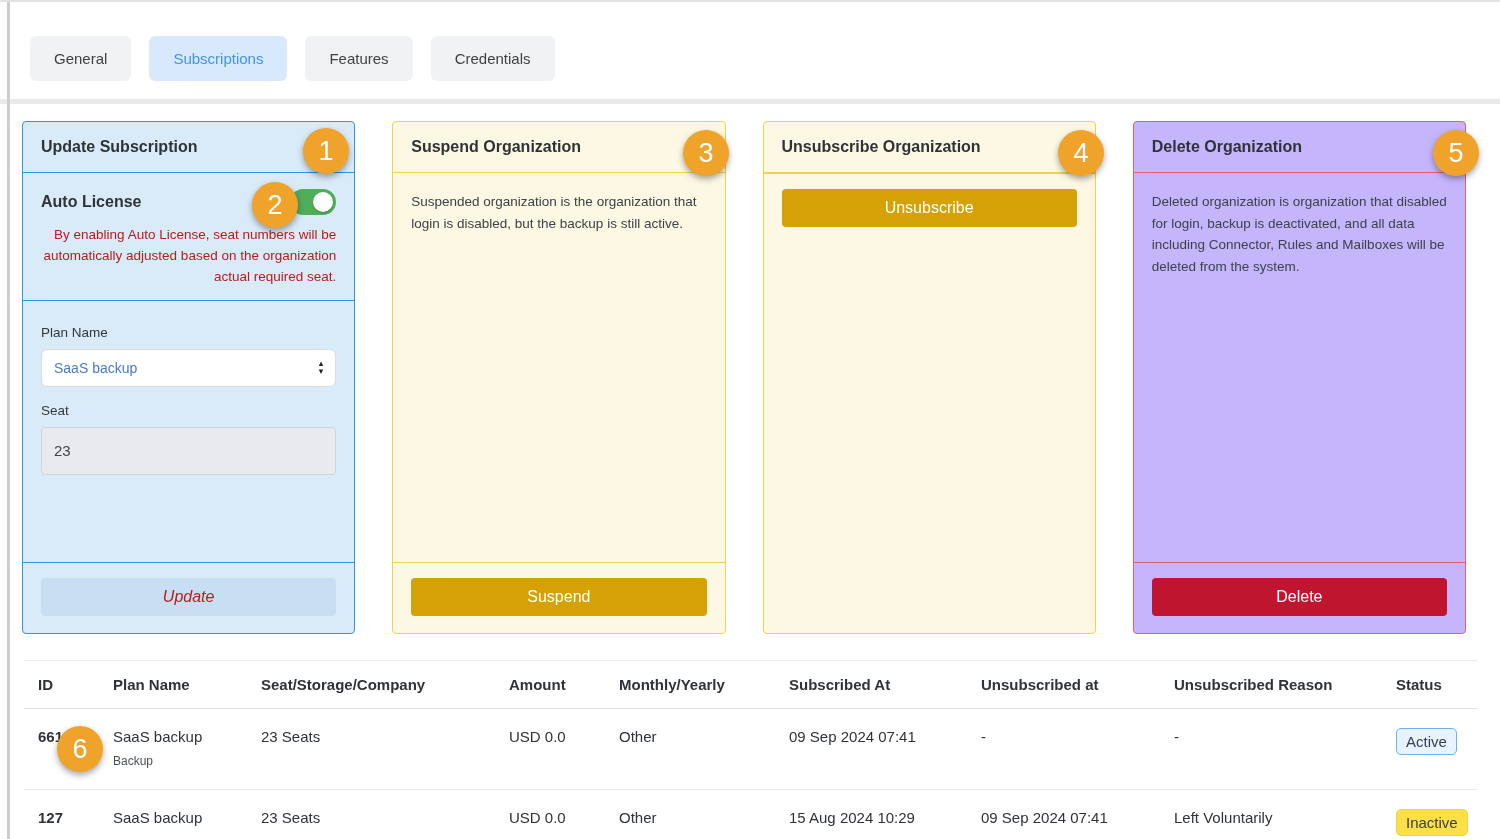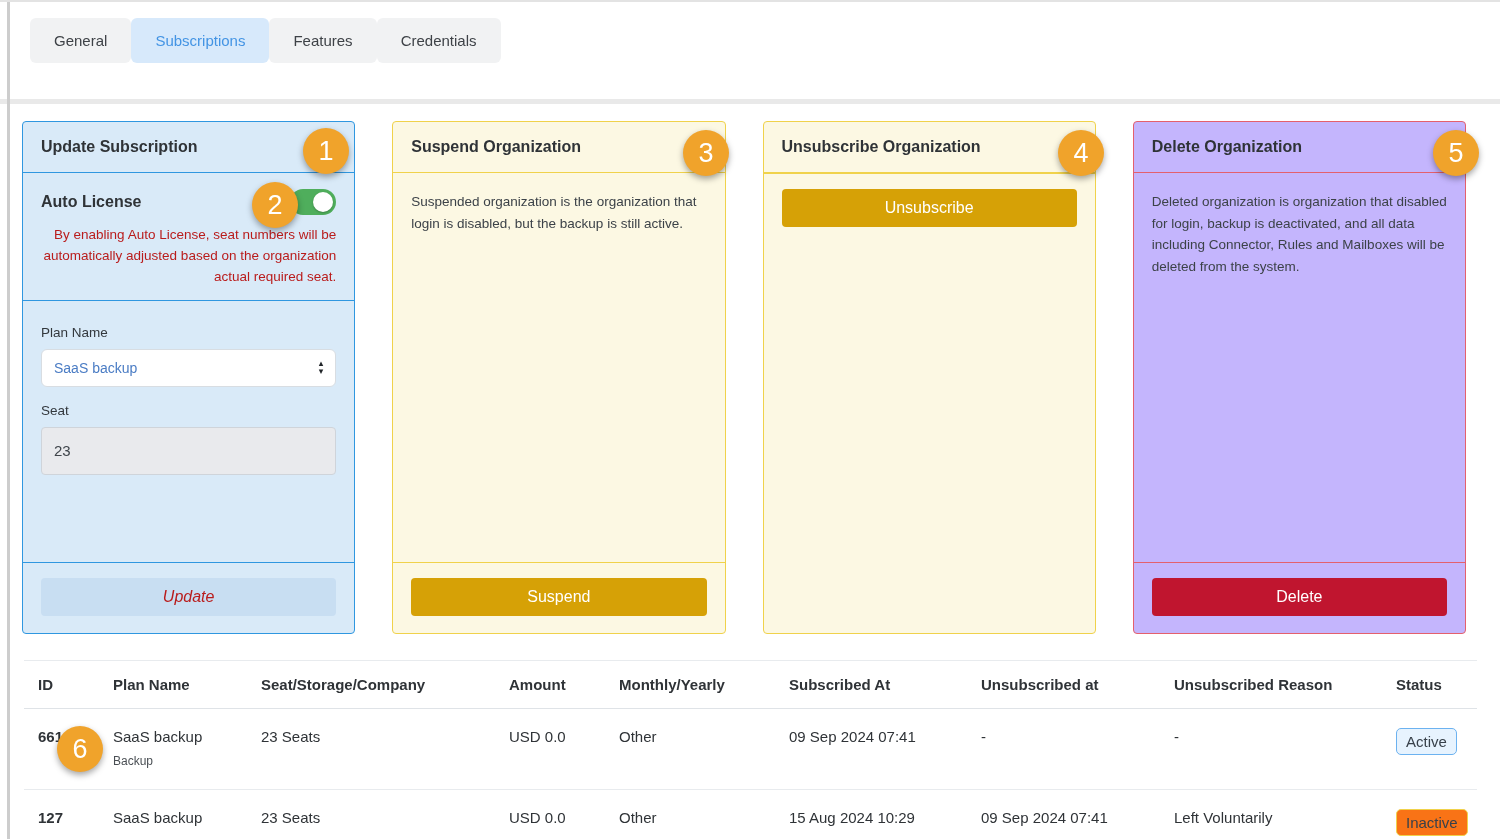--- a/index.html
+++ b/index.html
@@ -5,21 +5,21 @@
   * { margin:0; padding:0; box-sizing:border-box; }
   body { background:#fff; }
   .page {
     position:relative; width:1500px; height:839px; overflow:hidden;
     background:#fff; font-family:"Liberation Sans", sans-serif;
     border-top:2px solid #e3e3e3;
   }
   .left-edge { position:absolute; left:7px; top:0; width:3px; height:100%; background:#cdcdcd; z-index:1; }
 
   
-  .tabbar { height:97px; display:flex; align-items:flex-start; padding:16px 0 0 30px; }
+  .tabbar { height:97px; display:flex; align-items:center; gap:18px; padding:16px 0 0 30px; }
   .tab {
     background:#f1f2f3; border-radius:6px; padding:14px 24px; font-size:15px;
     color:#3e4247; cursor:pointer; white-space:nowrap;
   }
   .tab.active { background:#d7e9fb; color:#4394e4; }
   .section-divider { height:5px; background:#e9e9e9; }
 
   
   .cards { display:flex; gap:37px; padding:17px 34px 0 22px; }
   .card { flex:1; height:513px; border:1px solid; border-radius:4px; display:flex; flex-direction:column; }
@@ -73,21 +73,21 @@
   
   .table-wrap { margin:26px 24px 0; }
   table { width:100%; border-collapse:collapse; font-size:15px; color:#2f3337; table-layout:fixed; }
   thead th { text-align:left; font-weight:bold; padding:15px 8px 15px 14px;
              border-top:1px solid #e8ebee; border-bottom:1px solid #dfe3e7; }
   tbody td { padding:19px 8px 21px 14px; border-bottom:1px solid #e8ebee; vertical-align:top; }
   td.id-cell { font-weight:bold; }
   .plan-sub { font-size:12px; color:#4a4f54; margin-top:9px; }
   .badge { display:inline-block; font-size:15px; padding:4px 9px; border-radius:5px;
            background:#e7f3fe; border:1px solid #6cb2f0; color:#38414a; }
-  .badge.inactive { background:#f97316; border-color:#f0d24b; }
+  .badge.inactive { background:#fde047; border-color:#f0d24b; }
 </style>
 </head>
 <body>
 
 <div class="page">
   <div class="left-edge"></div>
 
   <div class="tabbar">
     <div class="tab">General</div>
     <div class="tab active">Subscriptions</div>

